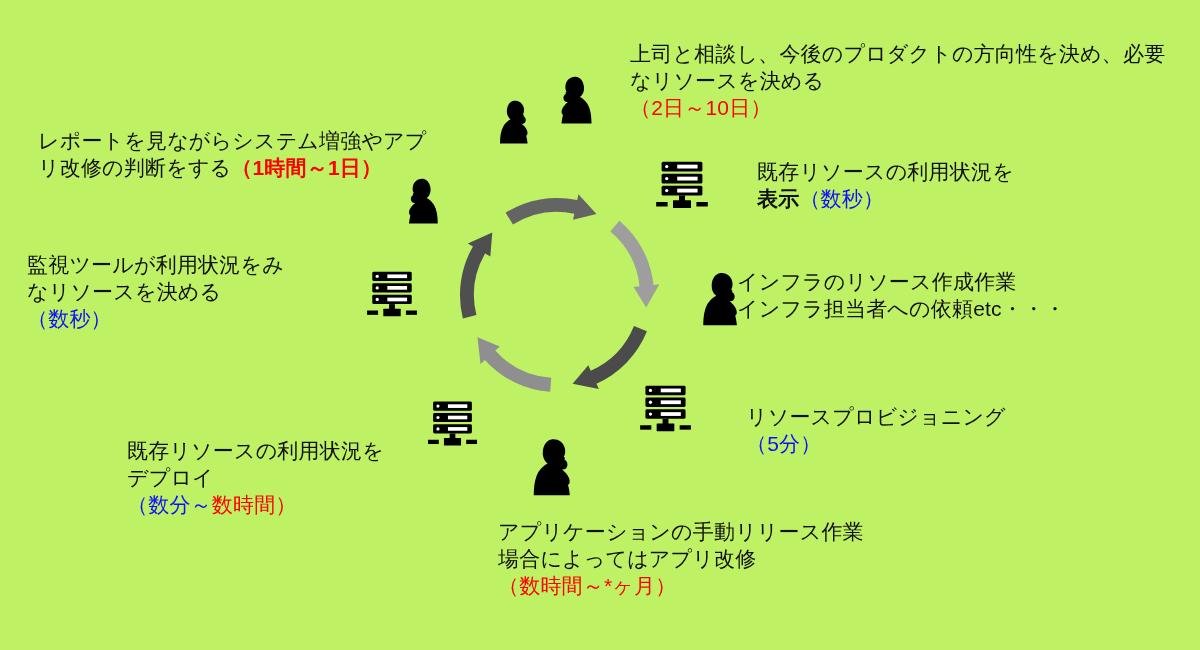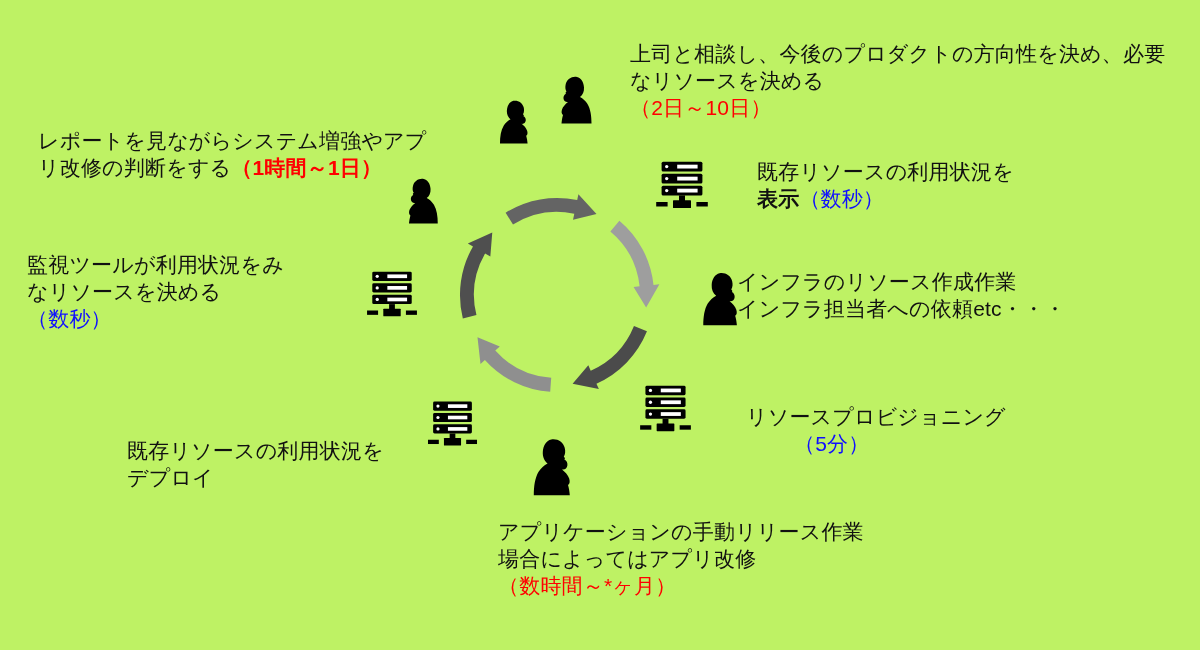--- a/index.html
+++ b/index.html
@@ -109,30 +109,31 @@
   <div class="label" style="left:757px;top:158px">
       <div><span style="color: rgb(17, 17, 17); text-align: center;">既存リソースの利用状況を</span></div>
       <div><span style="color: rgb(17, 17, 17); font-weight: bold;">表示</span><span style="color: rgb(15, 15, 255);">（数秒）</span></div>
     </div>
   <div class="label" style="left:737px;top:268px">
       <div><span style="color: rgb(17, 17, 17);">インフラのリソース作成作業</span></div>
       <div><span style="color: rgb(17, 17, 17);">インフラ担当者への依頼etc・・・</span></div>
     </div>
   <div class="label" style="left:746px;top:403px">
       <div><span style="color: rgb(17, 17, 17);">リソースプロビジョニング</span></div>
-      <div><span style="color: rgb(15, 15, 255); margin-left: 48px;">（5分）</span></div>
+      <div><span style="color: rgb(15, 15, 255);">（5分）</span></div>
     </div>
   <div class="label" style="left:498px;top:518px">
       <div><span style="color: rgb(17, 17, 17);">アプリケーションの手動リリース作業</span></div>
       <div><span style="color: rgb(17, 17, 17);">場合によってはアプリ改修</span></div>
       <div><span style="color: rgb(255, 0, 0);">（数時間～*ヶ月）</span></div>
     </div>
   <div class="label" style="left:127px;top:437px">
       <div><span style="color: rgb(17, 17, 17);">既存リソースの利用状況を</span></div>
       <div><span style="color: rgb(17, 17, 17);">デプロイ</span></div>
+      <div><span style="color: rgb(15, 15, 255);">（数分～</span><span style="color: rgb(255, 0, 0);">数時間）</span></div>
     </div>
   <div class="label" style="left:27px;top:251px">
       <div><span style="color: rgb(17, 17, 17);">監視ツールが利用状況をみ</span></div>
       <div><span style="color: rgb(17, 17, 17);">なリソースを決める</span></div>
       <div><span style="color: rgb(15, 15, 255);">（数秒）</span></div>
     </div>
   <div class="label" style="left:38px;top:127px">
       <div><span style="color: rgb(17, 17, 17);">レポートを見ながらシステム増強やアプ</span></div>
       <div><span style="color: rgb(17, 17, 17);">リ改修の判断をする</span><span style="color: rgb(255, 0, 0); font-weight: bold;">（1時間～1日）</span></div>
     </div>

